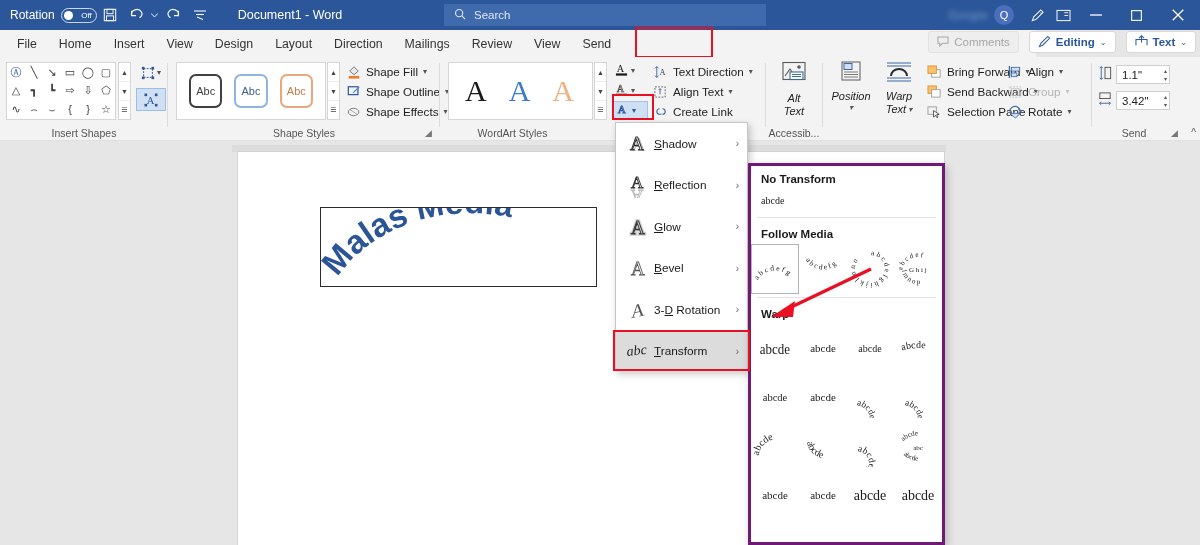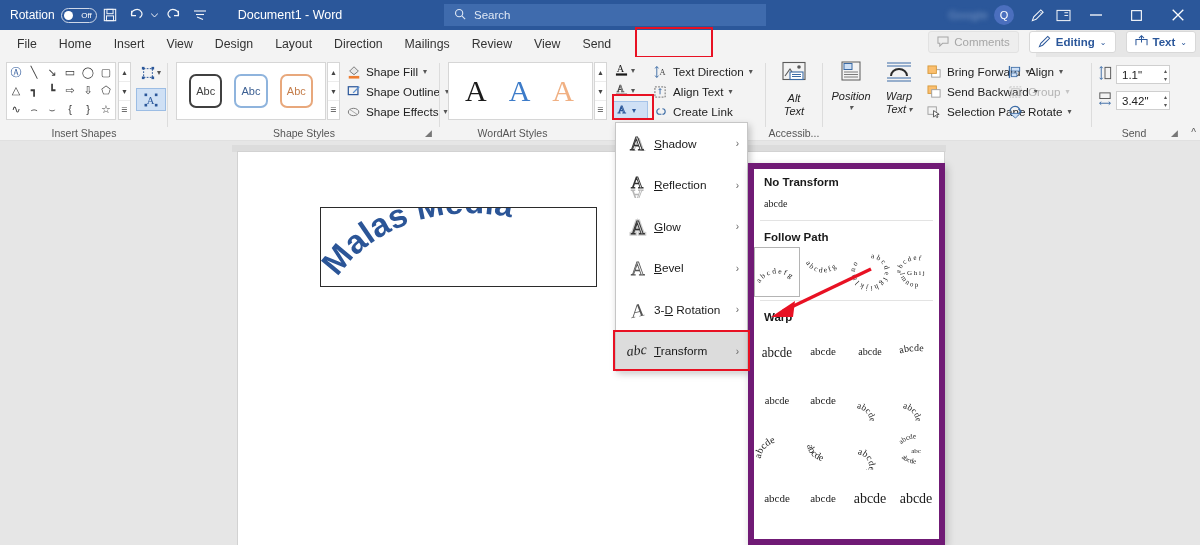--- a/index.html
+++ b/index.html
@@ -197,21 +197,21 @@
   .fx-item .arrow{ font-size:10px; color:#666; }
   .fx-item.sel{ background:#dcdcdc; }
   .fx-hilite{
     position:absolute; left:613px; top:330px; width:137px; height:41px;
     border:2px solid #e81123; pointer-events:none; z-index:60;
   }
 
   
   .tf-menu{
     position:absolute; left:748px; top:163px; width:197px; height:382px;
-    background:#fff; border:6px solid #701a75; box-shadow:2px 3px 8px rgba(0,0,0,.22);
+    background:#fff; border:3px solid #701a75; box-shadow:2px 3px 8px rgba(0,0,0,.22);
     z-index:55; overflow:hidden;
   }
   .tf-head{
     font-size:11.5px; font-weight:bold; color:#1a1a1a; padding:7px 0 4px 10px;
   }
   .tf-rule{ height:1px; background:#e3e3e3; margin:3px 6px; }
   .tf-notrans{ padding:6px 0 8px 10px; font-size:10px; color:#1a1a1a; font-family:"Liberation Serif", serif;}
   .tf-grid{ display:grid; grid-template-columns:repeat(4,1fr); }
   .tf-cell{
     height:50px; display:flex; align-items:center; justify-content:center; position:relative;
@@ -754,21 +754,21 @@
     </div>
   </div>
   <div class="fx-hilite"></div>
   <div class="wa-hilite"></div>
 
   <div class="tf-menu">
     <div class="tf-head">No Transform</div>
     <div class="tf-notrans">abcde</div>
     <div class="tf-rule"></div>
 
-    <div class="tf-head">Follow Path</div>
+    <div class="tf-head">Follow Media</div>
     <div class="tf-grid">
       <div class="tf-cell sel">
         <svg width="44" height="42" viewBox="0 0 44 42">
           <defs>
               <path id="p_au" d="M 4 34 A 19 17 0 0 1 40 34" fill="none"></path>
             </defs>
           <text font-size="7.6" font-family="Liberation Serif, serif" fill="#1a1a1a"><textPath href="#p_au" startOffset="4%">a b c d e f g</textPath></text>
         </svg>
       </div>
       <div class="tf-cell">

